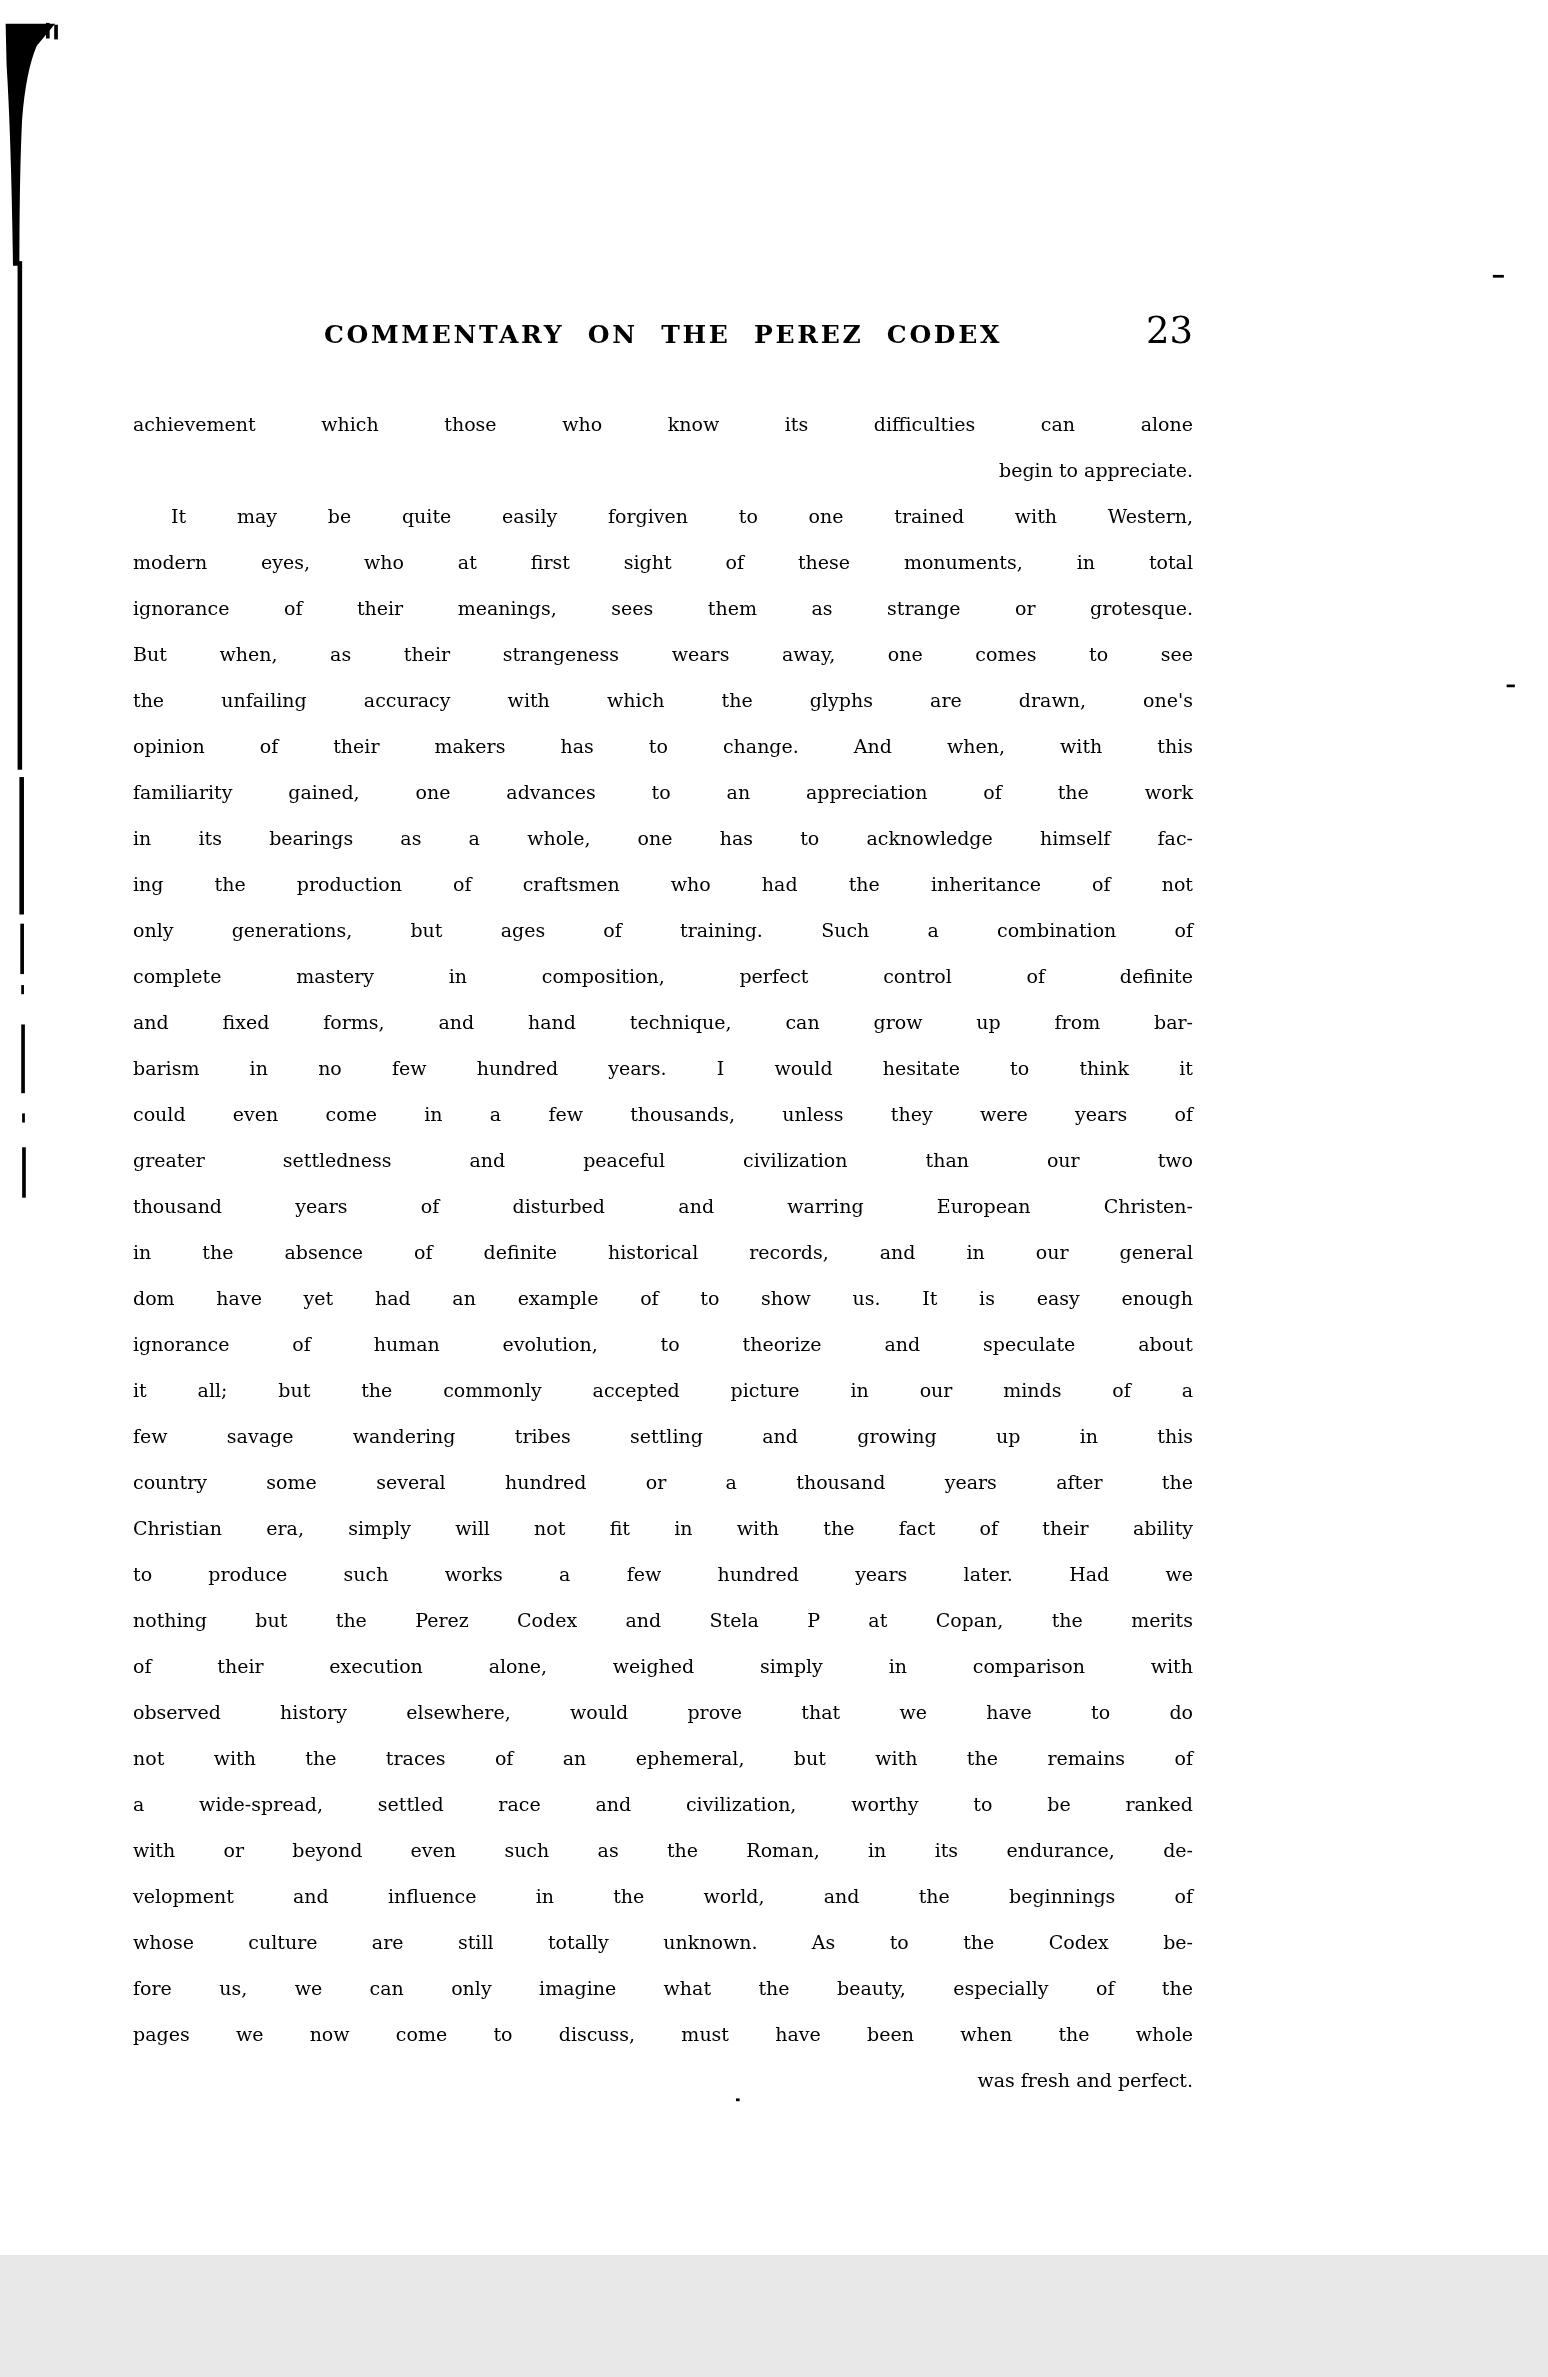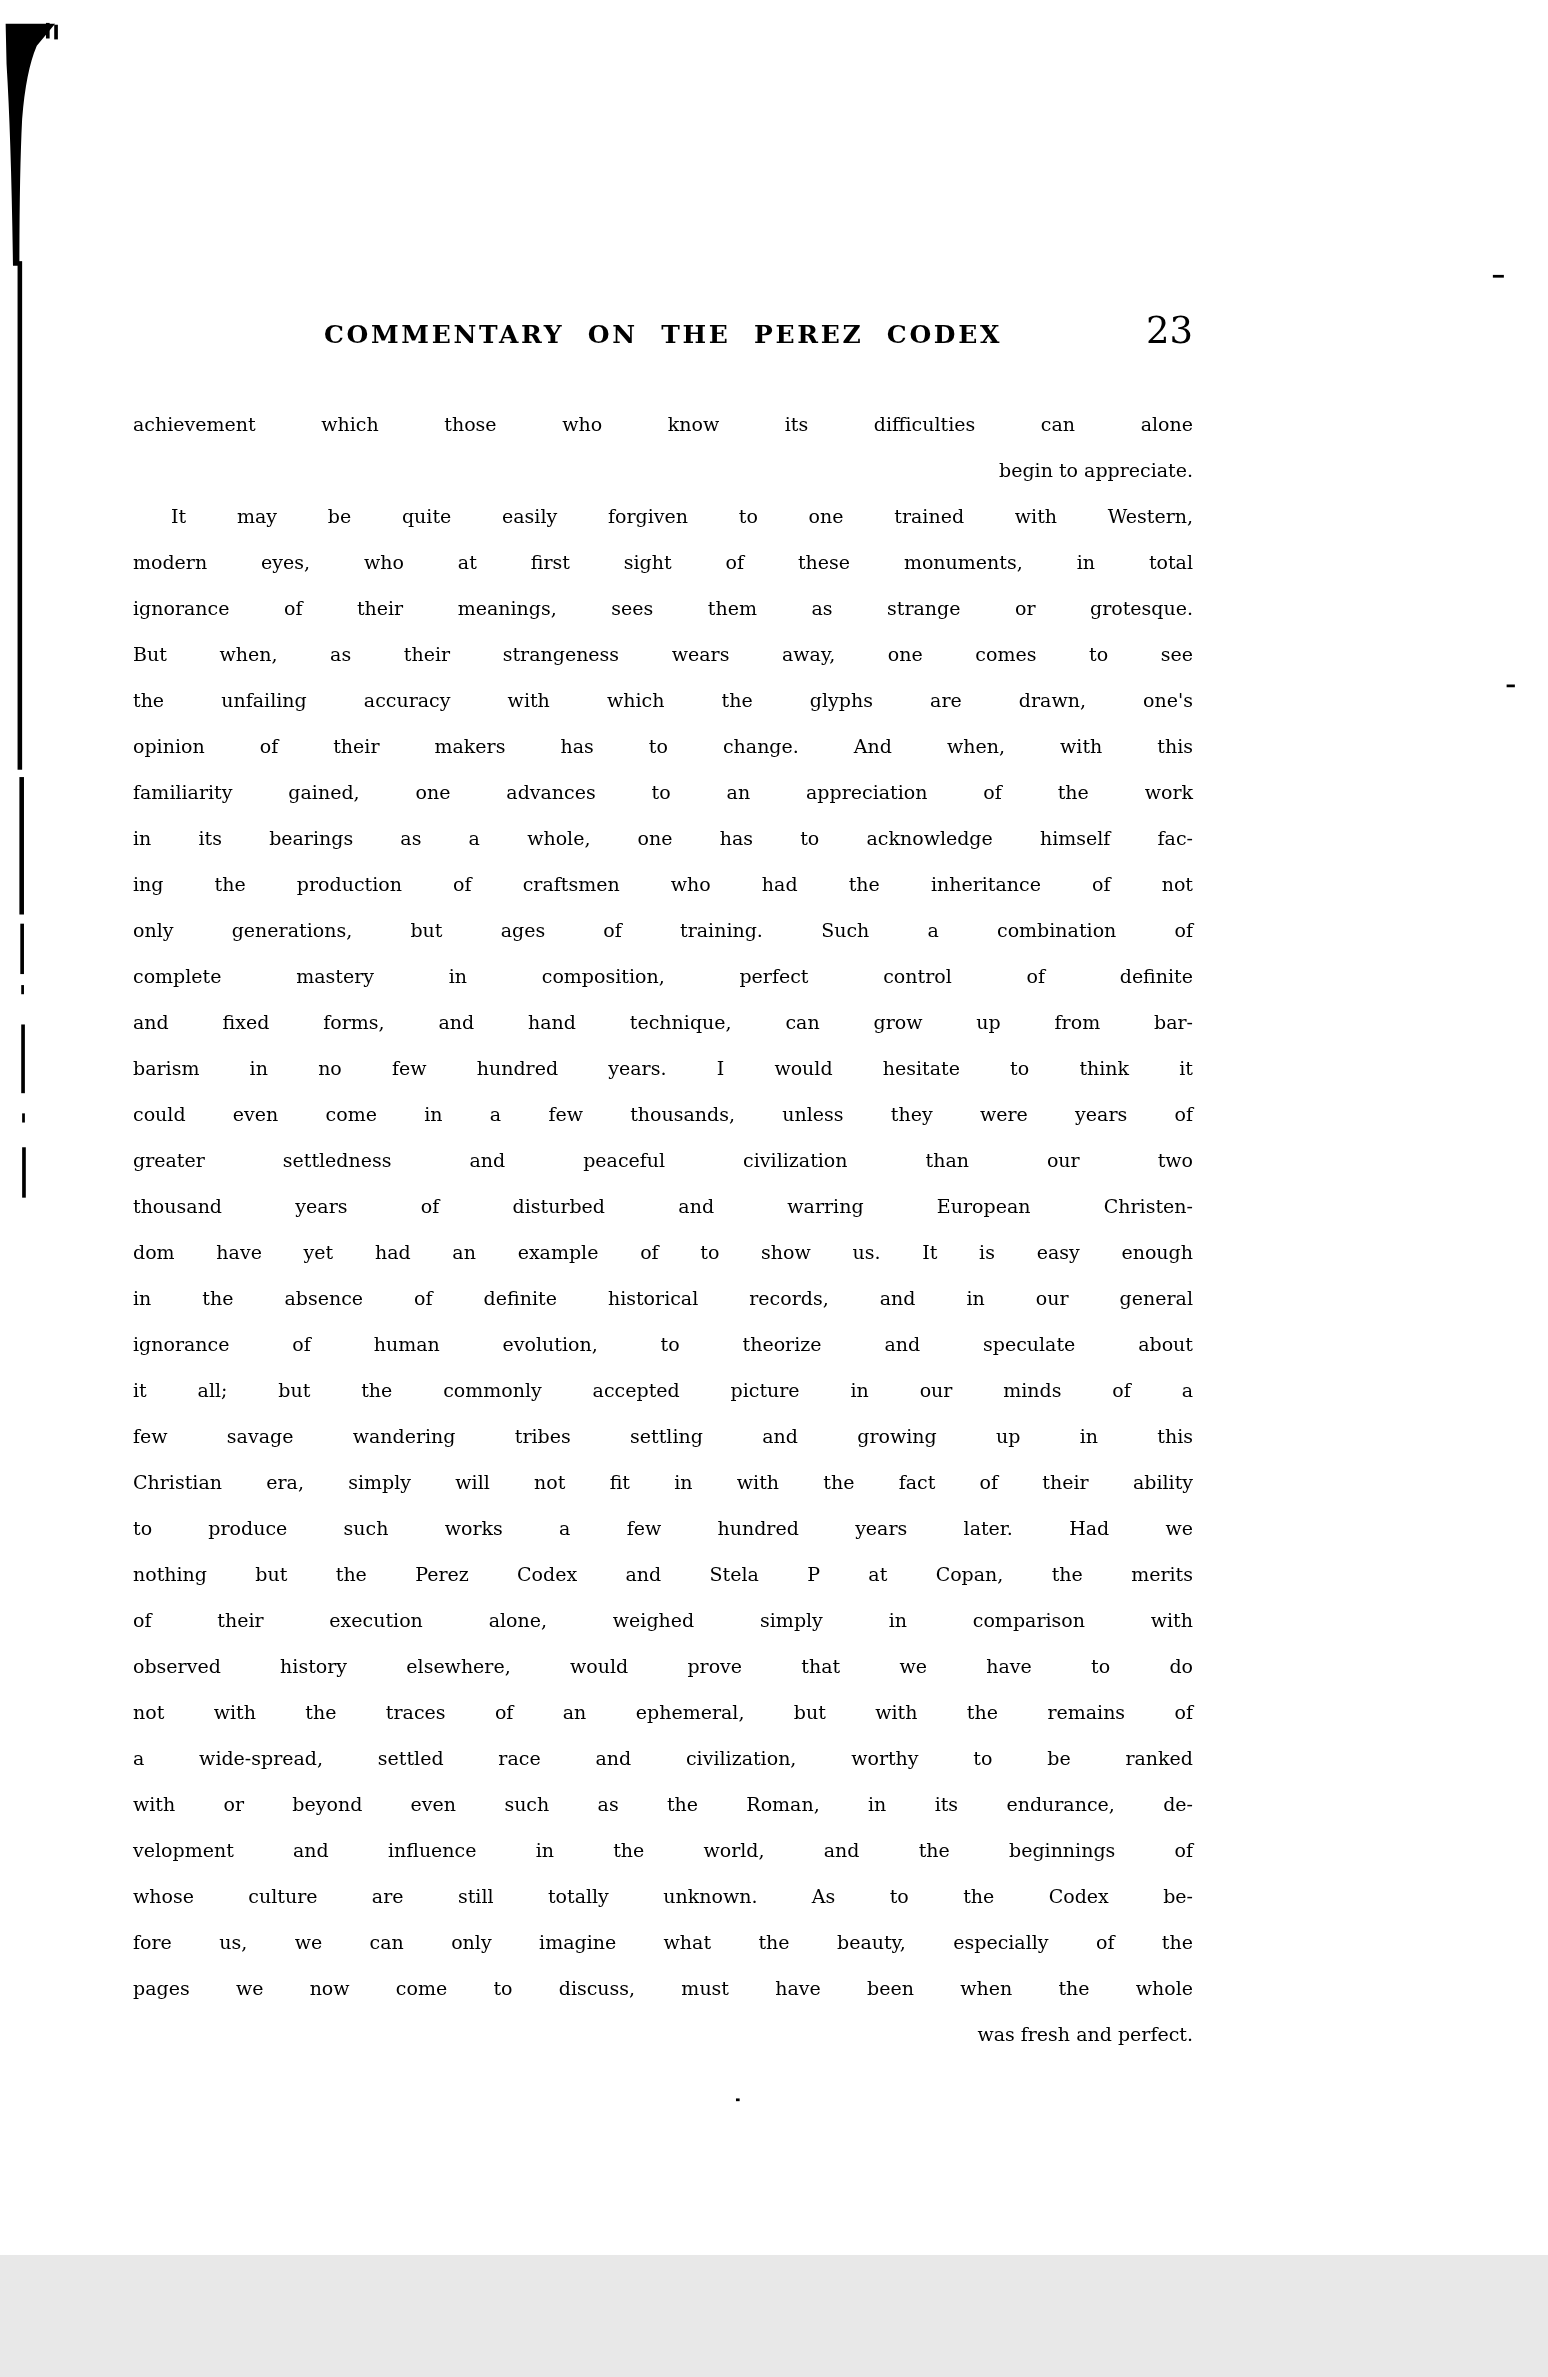--- a/index.html
+++ b/index.html
@@ -111,25 +111,26 @@
     <div class="ln j">familiarity gained, one advances to an appreciation of the work</div>
     <div class="ln j">in its bearings as a whole, one has to acknowledge himself fac-</div>
     <div class="ln j">ing the production of craftsmen who had the inheritance of not</div>
     <div class="ln j">only generations, but ages of training. Such a combination of</div>
     <div class="ln j">complete mastery in composition, perfect control of definite</div>
     <div class="ln j">and fixed forms, and hand technique, can grow up from bar-</div>
     <div class="ln j">barism in no few hundred years. I would hesitate to think it</div>
     <div class="ln j">could even come in a few thousands, unless they were years of</div>
     <div class="ln j">greater settledness and peaceful civilization than our two</div>
     <div class="ln j">thousand years of disturbed and warring European Christen-</div>
+    <div class="ln j">in the absence of definite historical records, and in our general</div>
     <div class="ln j">dom have yet had an example of to show us. It is easy enough</div>
-    <div class="ln j">in the absence of definite historical records, and in our general</div>
     <div class="ln j">ignorance of human evolution, to theorize and speculate about</div>
     <div class="ln j">it all; but the commonly accepted picture in our minds of a</div>
     <div class="ln j">few savage wandering tribes settling and growing up in this</div>
+    <div class="ln j">country some several hundred or a thousand years after the</div>
     <div class="ln j">Christian era, simply will not fit in with the fact of their ability</div>
     <div class="ln j">to produce such works a few hundred years later. Had we</div>
     <div class="ln j">nothing but the Perez Codex and Stela P at Copan, the merits</div>
     <div class="ln j">of their execution alone, weighed simply in comparison with</div>
     <div class="ln j">observed history elsewhere, would prove that we have to do</div>
     <div class="ln j">not with the traces of an ephemeral, but with the remains of</div>
     <div class="ln j">a wide-spread, settled race and civilization, worthy to be ranked</div>
     <div class="ln j">with or beyond even such as the Roman, in its endurance, de-</div>
     <div class="ln j">velopment and influence in the world, and the beginnings of</div>
     <div class="ln j">whose culture are still totally unknown. As to the Codex be-</div>

